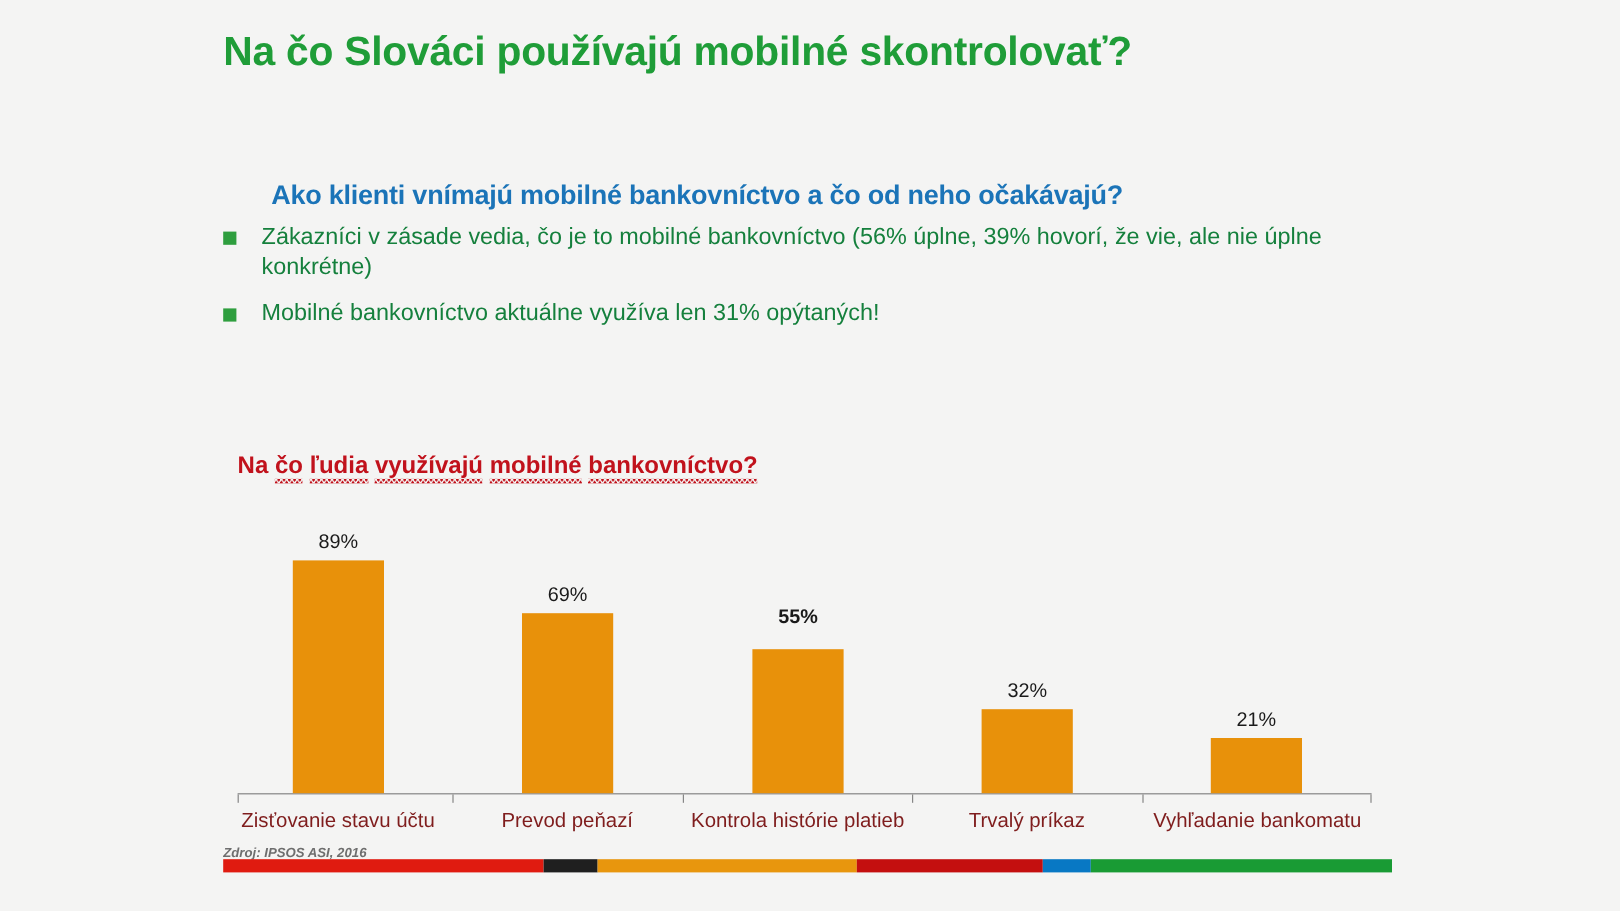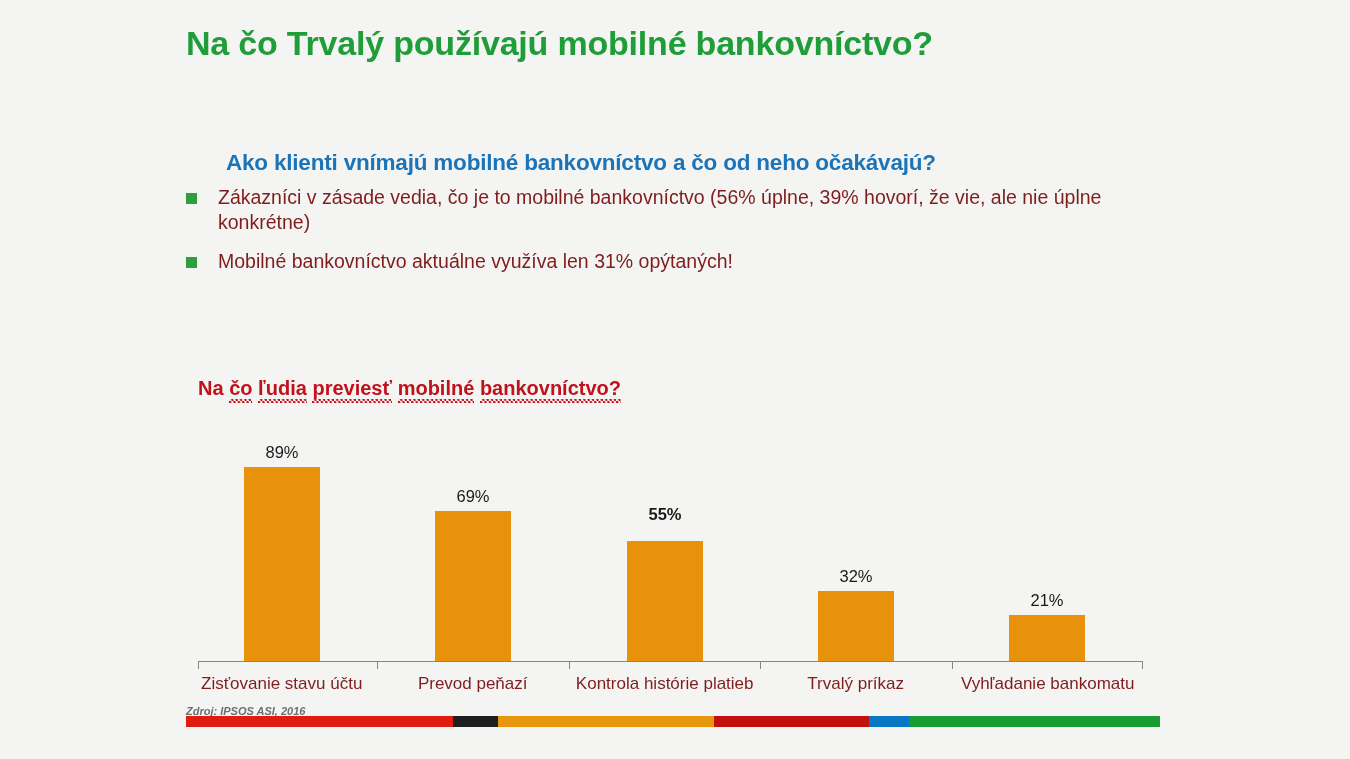--- a/index.html
+++ b/index.html
@@ -62,21 +62,21 @@
     width: 11px;
     height: 11px;
     background: #2e9e3e;
     flex: 0 0 11px;
     margin-top: 8px;
     margin-right: 21px;
   }
   .bullet-text {
     font-size: 19.5px;
     line-height: 1.28;
-    color: #7f1d1d;
+    color: #15803d;
   }
 
   
   .chart-heading {
     position: absolute;
     left: 198px;
     top: 377px;
     font-size: 20px;
     font-weight: bold;
     color: #c1121c;
@@ -171,36 +171,36 @@
     height: 11px;
     display: flex;
   }
   .strip-seg { height: 100%; }
 </style>
 </head>
 <body>
 
 <div class="slide">
 
-  <div class="title">Na čo Trvalý používajú mobilné bankovníctvo?</div>
+  <div class="title">Na čo Slováci používajú mobilné skontrolovať?</div>
 
   <div class="subtitle">Ako klienti vnímajú mobilné bankovníctvo a čo od neho očakávajú?</div>
 
   <div class="bullets">
     <div class="bullet-row">
       <span class="bullet-marker"></span>
       <span class="bullet-text">Zákazníci v zásade vedia, čo je to mobilné bankovníctvo (56% úplne, 39% hovorí, že vie, ale nie úplne konkrétne)</span>
     </div>
     <div class="bullet-row">
       <span class="bullet-marker"></span>
       <span class="bullet-text">Mobilné bankovníctvo aktuálne využíva len 31% opýtaných!</span>
     </div>
   </div>
 
-  <div class="chart-heading" style="color: rgb(193, 18, 28);"><span>Na</span> <span class="sq">čo</span> <span class="sq">ľudia</span> <span class="sq">previesť</span> <span class="sq">mobilné</span> <span class="sq">bankovníctvo?</span></div>
+  <div class="chart-heading" style="color: rgb(193, 18, 28);"><span>Na</span> <span class="sq">čo</span> <span class="sq">ľudia</span> <span class="sq">využívajú</span> <span class="sq">mobilné</span> <span class="sq">bankovníctvo?</span></div>
 
   <div class="chart">
     <div class="plot">
       <div class="axis-line"></div>
     <div class="tick" style="left: 12px;"></div>
         <div class="tick" style="left: 191px;"></div>
         <div class="tick" style="left: 383px;"></div>
         <div class="tick" style="left: 574px;"></div>
         <div class="tick" style="left: 766px;"></div>
         <div class="tick" style="left: 956px;"></div>

